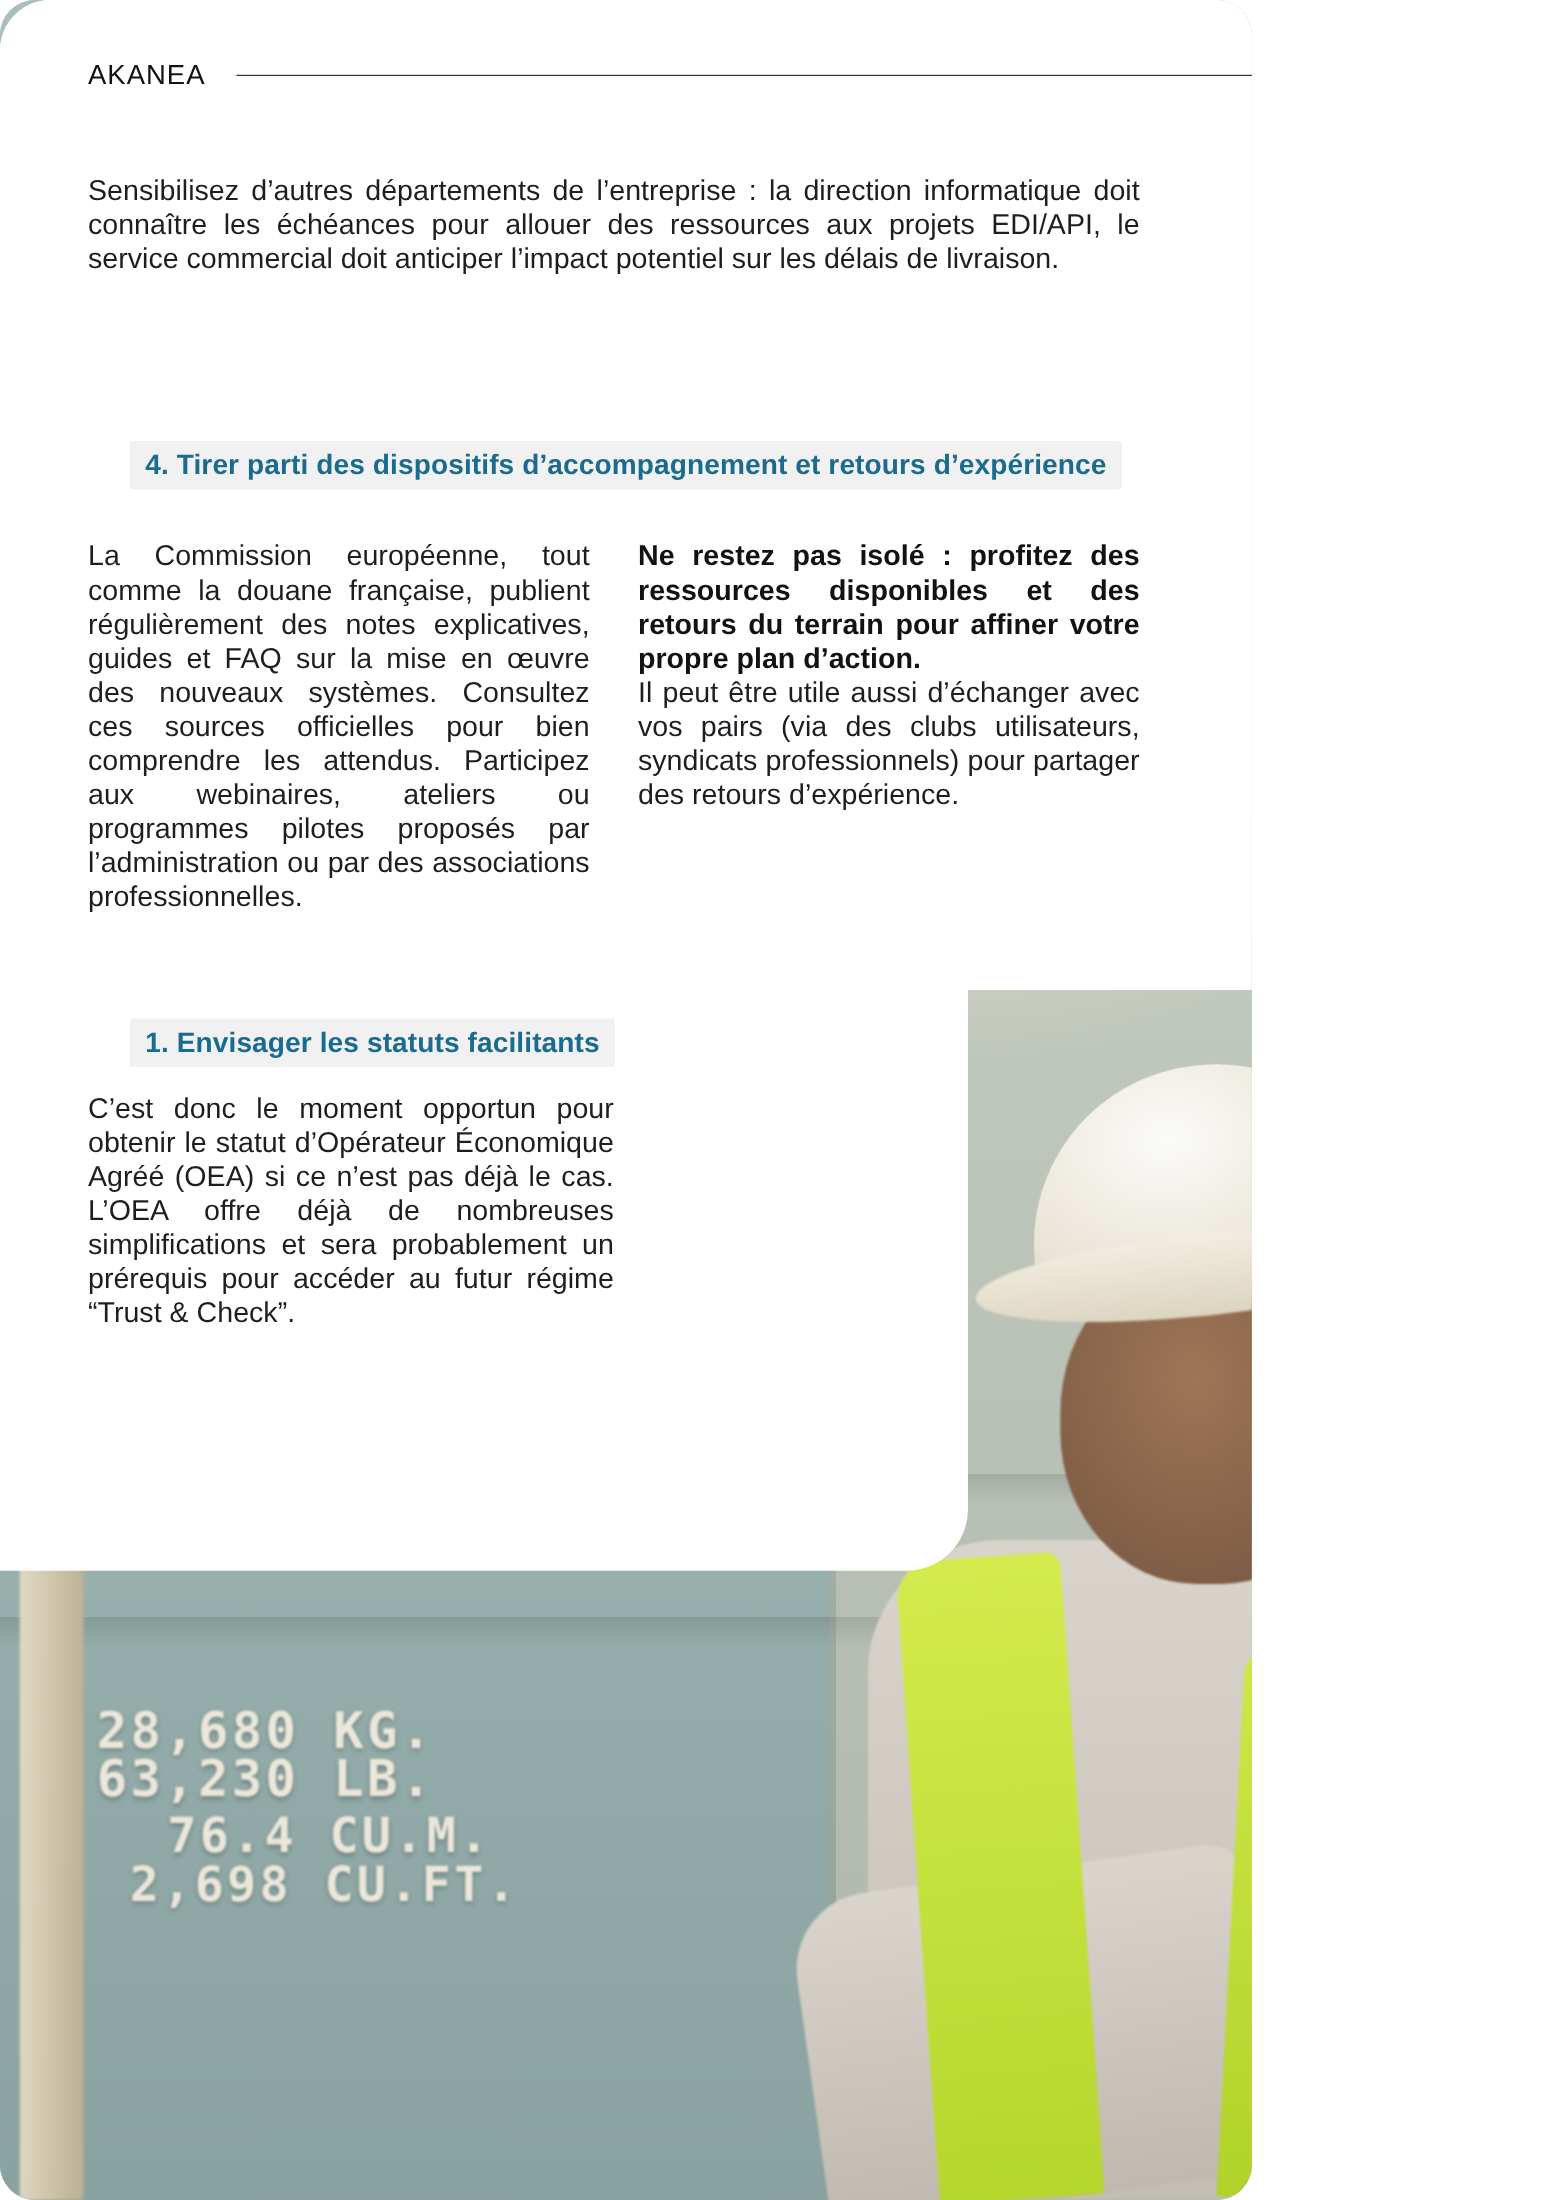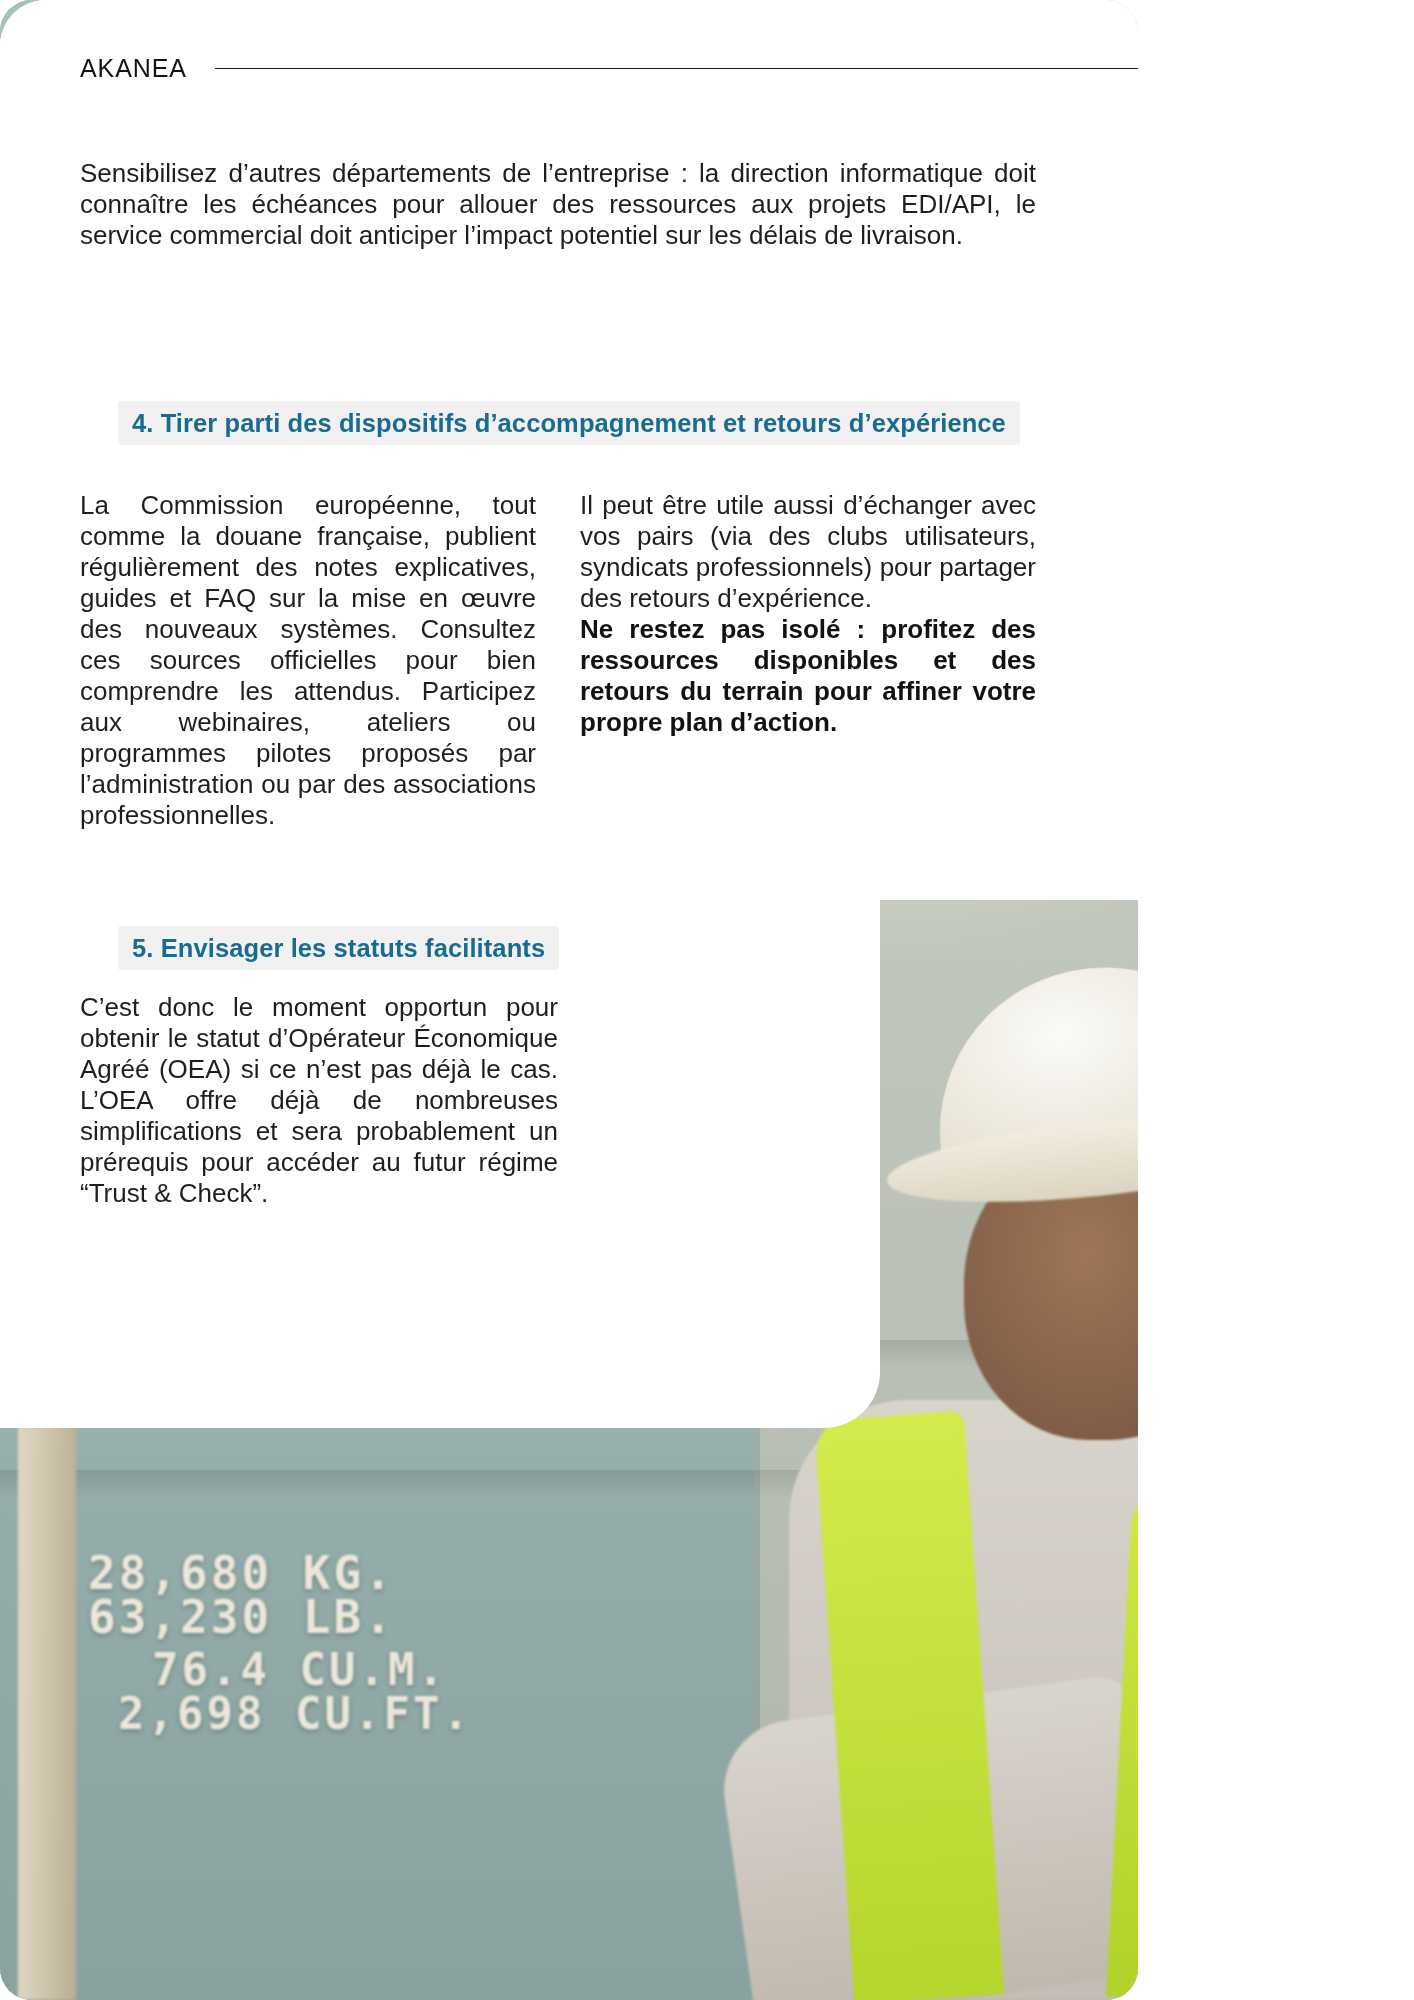--- a/index.html
+++ b/index.html
@@ -260,26 +260,26 @@
 
   <div class="zone" id="h4">
     <h2 class="section">4. Tirer parti des dispositifs d’accompagnement et retours d’expérience</h2>
   </div>
 
   <div class="zone" id="cols">
     <div class="col" id="col-left">
       <p class="body">La Commission européenne, tout comme la douane française, publient régulièrement des notes explicatives, guides et FAQ sur la mise en œuvre des nouveaux systèmes. Consultez ces sources officielles pour bien comprendre les attendus. Participez aux webinaires, ateliers ou programmes pilotes proposés par l’administration ou par des associations professionnelles.</p>
     </div>
     <div class="col" id="col-right">
+      <p class="body"><strong>Ne restez pas isolé : profitez des ressources disponibles et des retours du terrain pour affiner votre propre plan d’action.</strong></p>
       <p class="body">Il peut être utile aussi d’échanger avec vos pairs (via des clubs utilisateurs, syndicats professionnels) pour partager des retours d’expérience.</p>
-      <p class="body"><strong>Ne restez pas isolé : profitez des ressources disponibles et des retours du terrain pour affiner votre propre plan d’action.</strong></p>
     </div>
   </div>
 
   <div class="zone" id="h5">
-    <h2 class="section">5. Envisager les statuts facilitants</h2>
+    <h2 class="section">1. Envisager les statuts facilitants</h2>
   </div>
 
   <div class="zone" id="s5body">
     <p class="body">C’est donc le moment opportun pour obtenir le statut d’Opérateur Économique Agréé (OEA) si ce n’est pas déjà le cas. L’OEA offre déjà de nombreuses simplifications et sera probablement un prérequis pour accéder au futur régime “Trust &amp; Check”.</p>
   </div>
 
 </div>
 
 </body></html>

